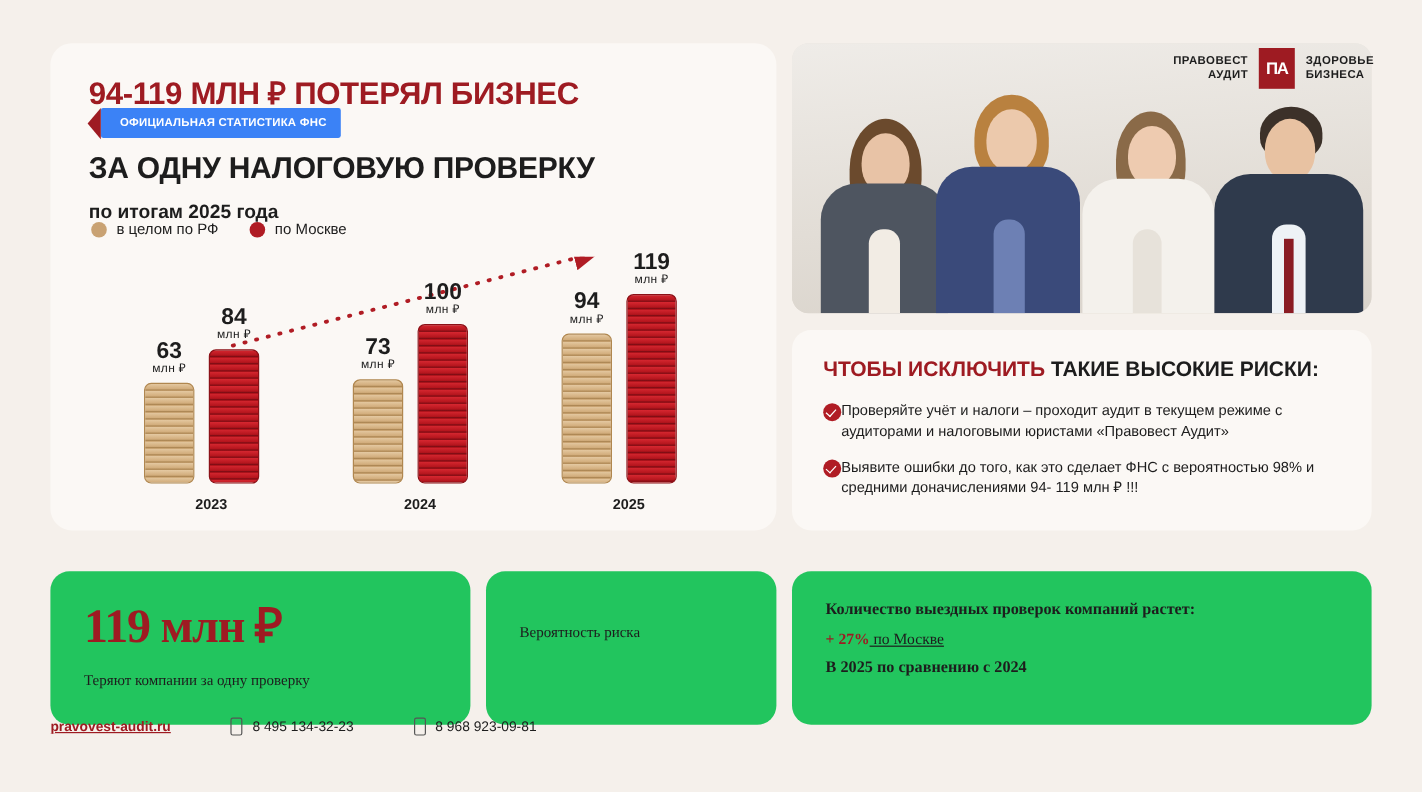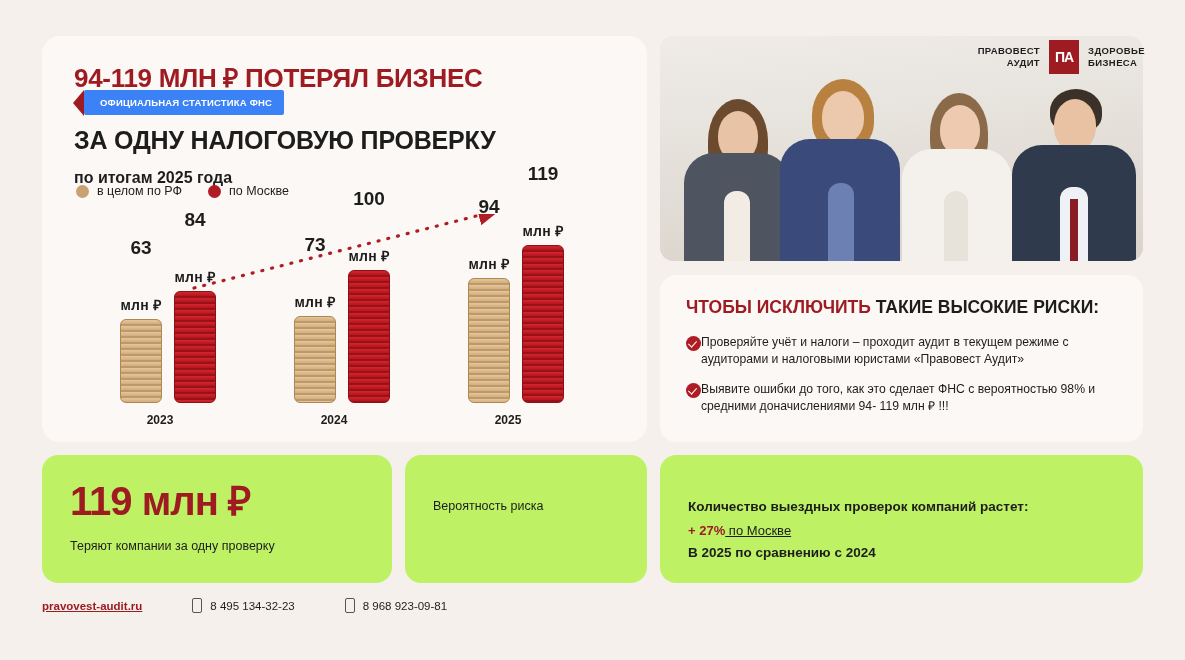--- a/index.html
+++ b/index.html
@@ -160,32 +160,31 @@
     width: 70px;
     text-align: center;
     line-height: 1.05;
   }
   .bar-label .num {
     font-size: 19px;
     font-weight: bold;
     color: #1d1d1d;
   }
   .bar-label .unit {
-    font-size: 14px;
-    font-weight: bold;
+    font-size: 10px;
+    font-weight: normal;
     color: #1d1d1d;
     letter-spacing: 0.3px;
-    margin-top: 40px;
   }
   .lbl-rf { left: 8px; }
   .lbl-msk { left: 62px; }
   .group-x {
     position: absolute;
     bottom: -24px;
-    left: 14px;
+    left: 30px;
     width: 96px;
     text-align: center;
     font-size: 12px;
     font-weight: bold;
     color: #1d1d1d;
   }
   .trend {
     position: absolute;
     left: 0;
     top: 0;
@@ -309,26 +308,27 @@
   }
   .bullet-text {
     font-size: 12.2px;
     line-height: 1.42;
     color: #1d1d1d;
   }
 
   
   .stat-card {
     position: absolute;
-    top: 455px;
+    top: 476px;
     height: 128px;
-    background: #bef264;
+    background: #22c55e;
     border-radius: 16px;
     box-sizing: border-box;
     padding: 26px 28px;
+    font-family: Liberation Serif, serif;
   }
   .sc1 { left: 42px; width: 350px; }
   .sc2 { left: 405px; width: 242px; }
   .sc3 { left: 660px; width: 483px; padding: 24px 28px; }
   .stat-big {
     font-size: 40px;
     font-weight: bold;
     color: #9e1b22;
     line-height: 1;
     letter-spacing: -1px;
@@ -336,21 +336,20 @@
   .stat-sub {
     margin-top: 18px;
     font-size: 12.5px;
     color: #1d1d1d;
   }
   .growth-title {
     font-size: 13.5px;
     font-weight: bold;
     color: #1d1d1d;
     margin-bottom: 9px;
-    margin-top: 20px;
   }
   .growth-row {
     font-size: 13px;
     color: #1d1d1d;
     margin-bottom: 7px;
   }
   .growth-row .pct {
     color: #9e1b22;
     font-weight: bold;
   }

